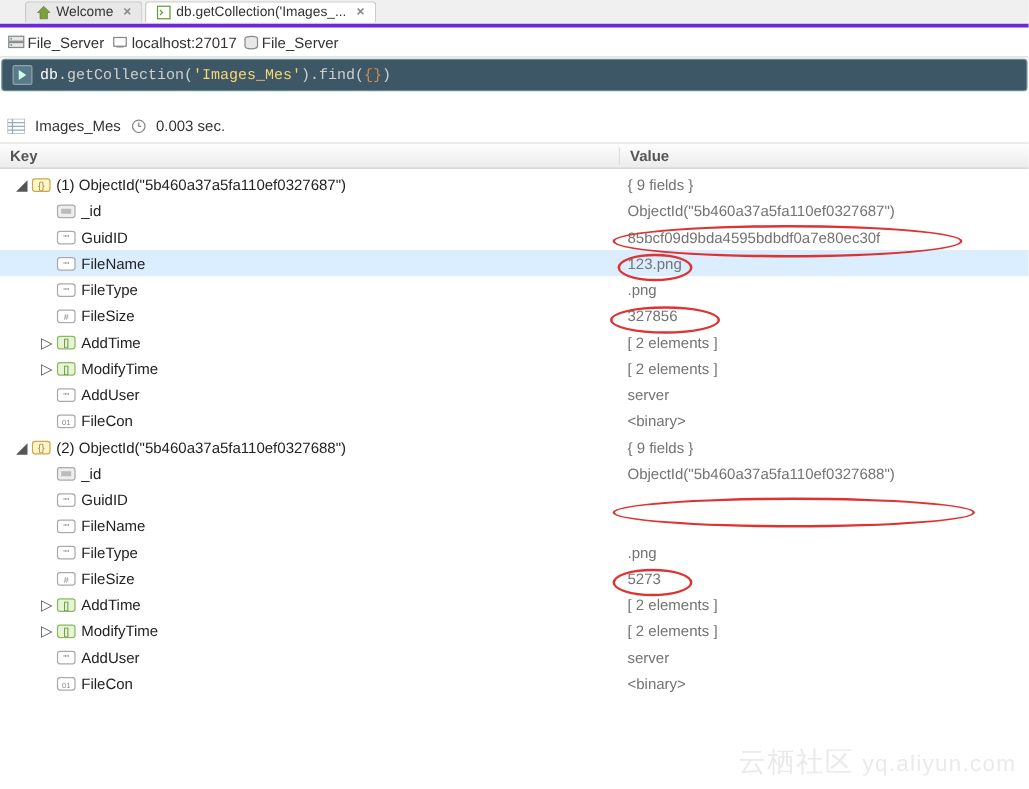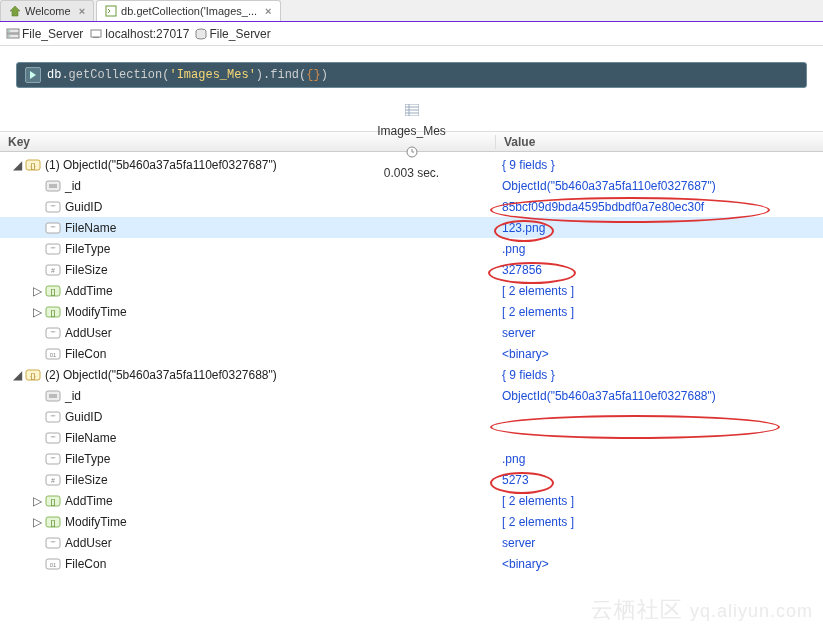--- a/index.html
+++ b/index.html
@@ -10,22 +10,23 @@
       color: #333;
       width: 823px;
       height: 631px;
       overflow: hidden;
       position: relative;
     }
     .tabs-bar {
       display: flex;
       height: 22px;
       background: #f0f0f0;
-      border-bottom: 1px solid #6d28d9;
-      padding-left: 0;
+      border-bottom: 3px solid #6d28d9;
+      padding-left: 20px;
+      align-items: center;
     }
     .tab {
       display: flex;
       align-items: center;
       gap: 4px;
       padding: 2px 8px;
       border: 1px solid #ccc;
       border-bottom: none;
       background: #fff;
       margin-right: 2px;
@@ -47,43 +48,42 @@
       background: #3d5766;
       color: #fff;
       padding: 4px 8px;
       font-family: Consolas, 'Courier New', monospace;
       font-size: 12px;
       display: flex;
       align-items: center;
       gap: 6px;
       border: 1px solid #6a8a99;
       border-radius: 3px;
-      margin: 16px;
+      margin: 1px;
     }
     .query-exec {
       width: 16px; height: 16px;
       background: #5a7a88;
       border: 1px solid #88a5b0;
       border-radius: 2px;
       display: flex; align-items: center; justify-content: center;
       cursor: pointer;
     }
     .q-plain { color: #cfcfcf; }
     .q-white { color: #fff; }
     .q-str { color: #f7d774; }
     .q-inner { color: #d28a4a; }
     .result-meta {
       height: 28px;
       display: flex;
       align-items: center;
       gap: 8px;
       padding: 0 6px;
       border-bottom: 1px solid #ddd;
-      margin-top: 2px;
-      flex-direction: column;
+      margin-top: 14px;
     }
     .result-header {
       display: flex;
       background: linear-gradient(#fdfdfd,#ececec);
       border-bottom: 1px solid #ccc;
       height: 20px;
       align-items: center;
       color: #555;
       font-size: 12px;
       font-weight: bold;
@@ -107,21 +107,21 @@
       font-size: 12px;
       user-select: none;
     }
     .toggle.empty { visibility: hidden; }
     .ico {
       width: 16px; height: 14px;
       display: inline-flex; align-items: center; justify-content: center;
       margin: 0 4px 0 2px;
     }
     .key-text { font-size: 12px; color: #222; }
-    .val-text { font-size: 12px; color: #1d4ed8; }
+    .val-text { font-size: 12px; color: #737373; }
     .keycell { width: 496px; display: flex; align-items: center; }
     .valcell { flex: 1; display: flex; align-items: center; position: relative; }
     .annot {
       position: absolute;
       border: 2px solid #d33;
       border-radius: 50%;
       pointer-events: none;
     }
     .watermark {
       position: absolute;

